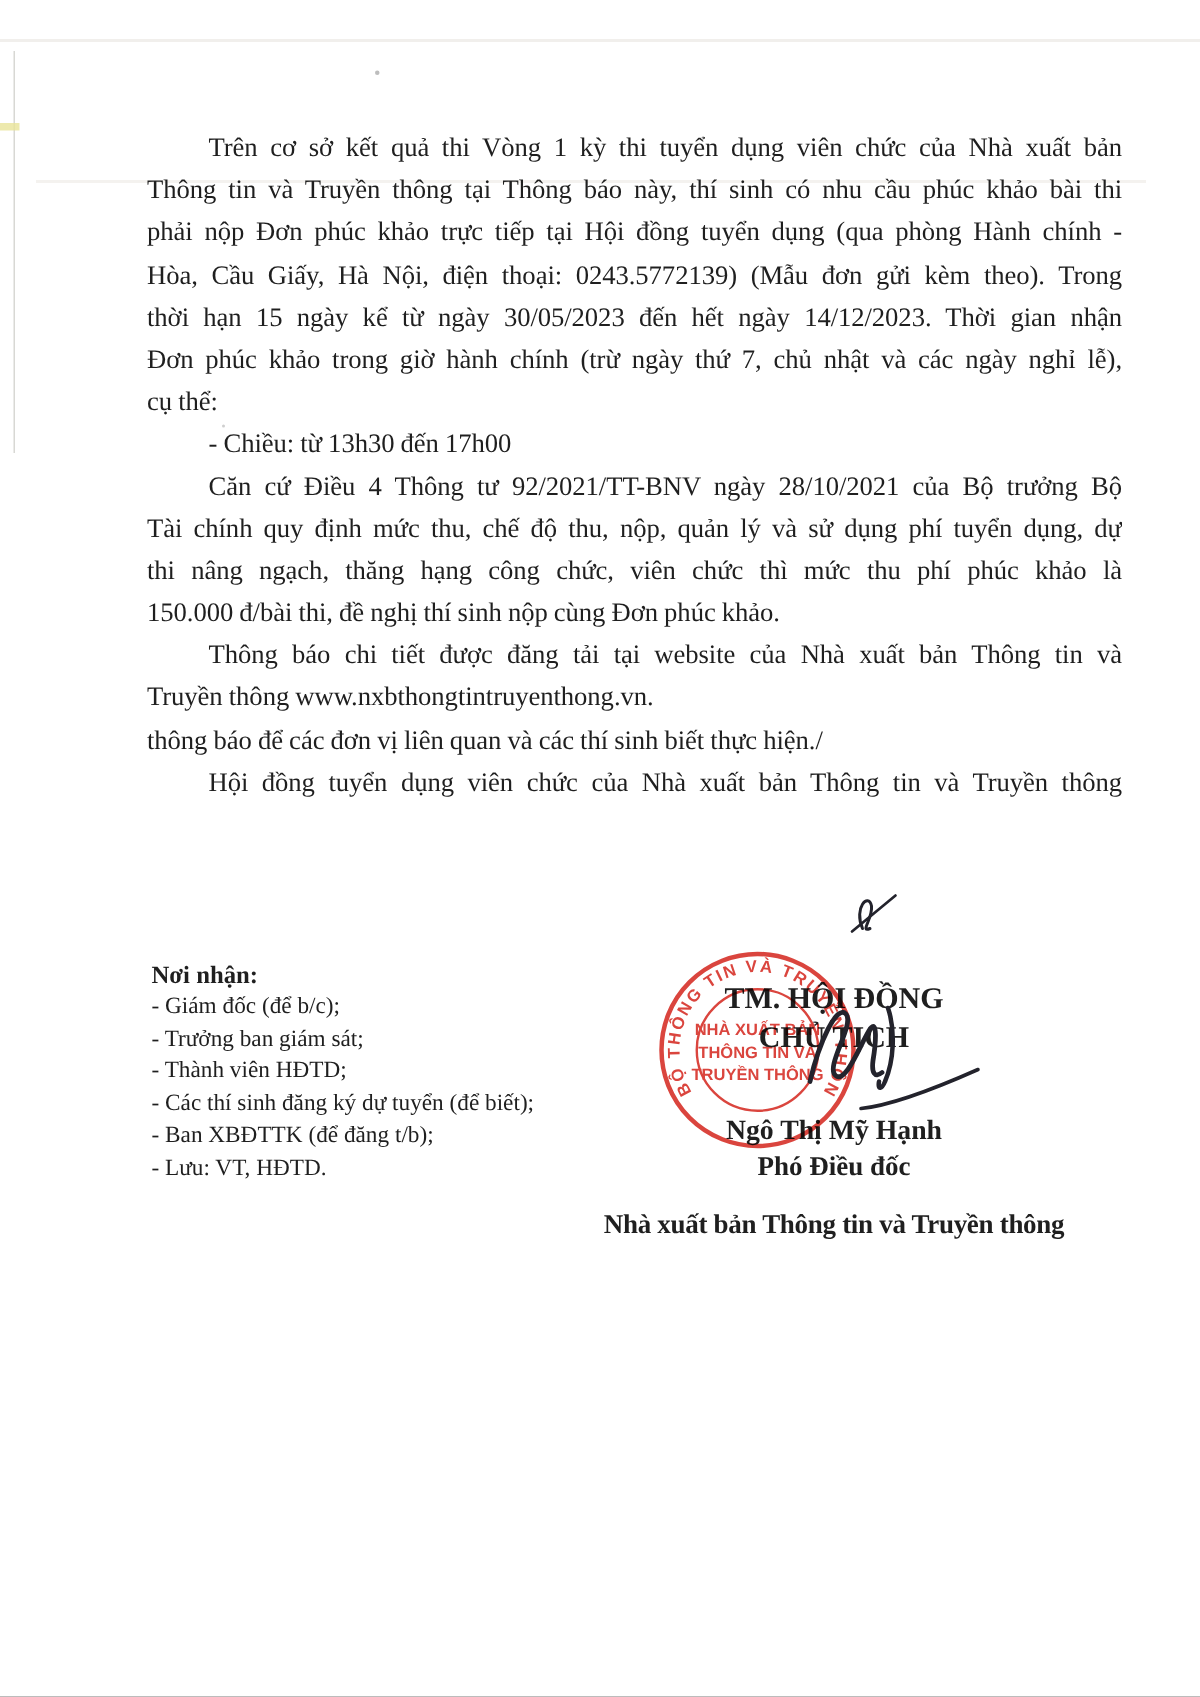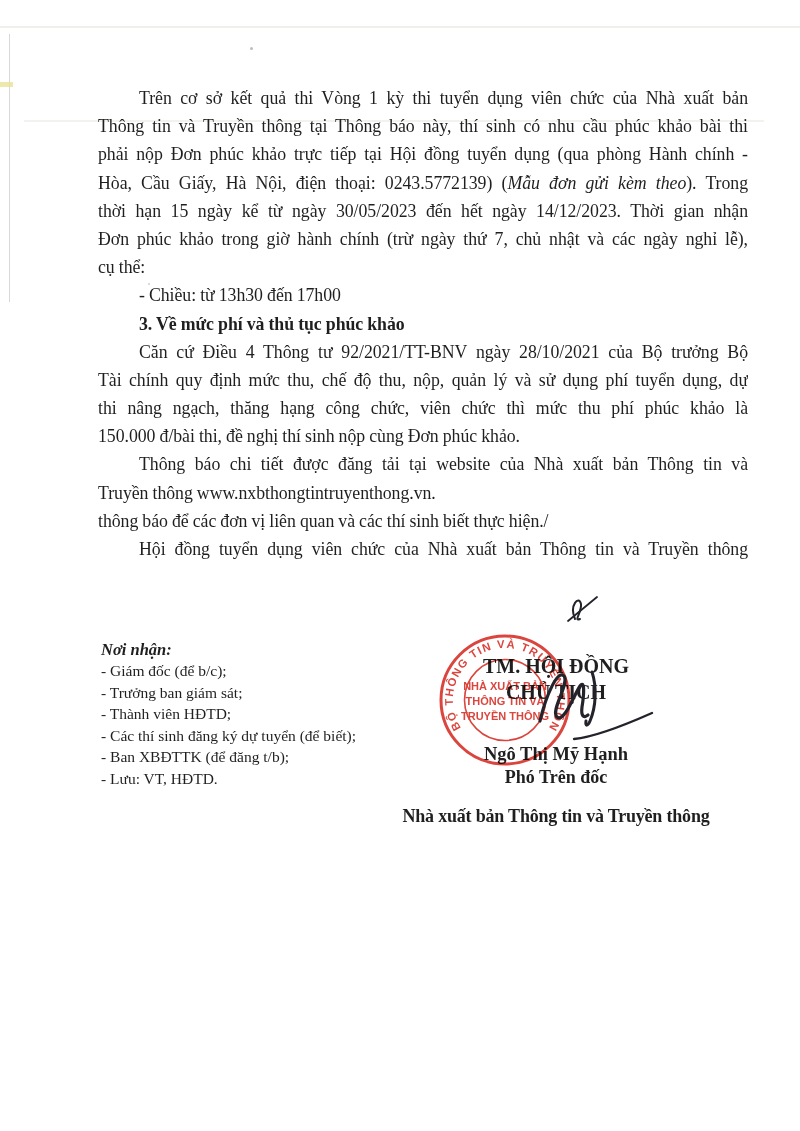--- a/index.html
+++ b/index.html
@@ -22,27 +22,27 @@
 
   .doc-body{
     position:absolute;left:98px;top:84px;width:650px;
     font-size:17.8px;line-height:28.2px;
     letter-spacing:-0.05px;word-spacing:-0.3px;
   }
   .bl{height:28.2px;overflow:hidden;white-space:normal;}
   .bl.jst{text-align:justify;text-align-last:justify;}
   .bl.lft{text-align:left;text-align-last:left;}
   .bl.ind{text-indent:41px;}
-  .bl .it{font-style:italic;}
+  .bl .it{}
   .bl .bd{font-weight:bold;}
 
   .paraph{position:absolute;left:563px;top:591px;z-index:5;}
 
   .recips{position:absolute;left:101px;top:640px;width:300px;}
-  .recips-title{font-weight:bold;font-style:italic;font-size:16.5px;line-height:20px;}
+  .recips-title{font-weight:bold;font-size:16.5px;line-height:20px;}
   .recip-item{font-size:15.5px;line-height:21.6px;}
 
   .auth{
     position:absolute;left:436px;top:634px;width:240px;
     text-align:center;font-weight:bold;font-size:20px;line-height:25.5px;
     z-index:1;
     margin-top:20px;
   }
   .seal-svg{position:absolute;left:437px;top:632px;z-index:3;mix-blend-mode:multiply;opacity:.93;}
   .seal-ring-text{font-family:"Liberation Sans","DejaVu Sans",sans-serif;font-size:11.3px;font-weight:bold;letter-spacing:1.4px;}
@@ -71,21 +71,20 @@
 
   <div class="doc-body">
       <div class="bl jst ind"><span>Trên cơ sở kết quả thi Vòng 1 kỳ thi tuyển dụng viên chức của Nhà xuất bản</span></div>
       <div class="bl jst"><span>Thông tin và Truyền thông tại Thông báo này, thí sinh có nhu cầu phúc khảo bài thi</span></div>
       <div class="bl jst"><span>phải nộp Đơn phúc khảo trực tiếp tại Hội đồng tuyển dụng (qua phòng Hành chính -</span></div>
       <div class="bl jst"><span>Hòa, Cầu Giấy, Hà Nội, điện thoại: 0243.5772139) (</span><span class="it">Mẫu đơn gửi kèm theo</span><span>). Trong</span></div>
       <div class="bl jst"><span>thời hạn 15 ngày kể từ ngày 30/05/2023 đến hết ngày 14/12/2023. Thời gian nhận</span></div>
       <div class="bl jst"><span>Đơn phúc khảo trong giờ hành chính (trừ ngày thứ 7, chủ nhật và các ngày nghỉ lễ),</span></div>
       <div class="bl lft"><span>cụ thể:</span></div>
       <div class="bl lft ind"><span>- Chiều: từ 13h30 đến 17h00</span></div>
-      <div class="bl lft ind"><span class="bd">3. Về mức phí và thủ tục phúc khảo</span></div>
       <div class="bl jst ind"><span>Căn cứ Điều 4 Thông tư 92/2021/TT-BNV ngày 28/10/2021 của Bộ trưởng Bộ</span></div>
       <div class="bl jst"><span>Tài chính quy định mức thu, chế độ thu, nộp, quản lý và sử dụng phí tuyển dụng, dự</span></div>
       <div class="bl jst"><span>thi nâng ngạch, thăng hạng công chức, viên chức thì mức thu phí phúc khảo là</span></div>
       <div class="bl lft"><span>150.000 đ/bài thi, đề nghị thí sinh nộp cùng Đơn phúc khảo.</span></div>
       <div class="bl jst ind"><span>Thông báo chi tiết được đăng tải tại website của Nhà xuất bản Thông tin và</span></div>
       <div class="bl lft"><span>Truyền thông www.nxbthongtintruyenthong.vn.</span></div>
       <div class="bl lft"><span>thông báo để các đơn vị liên quan và các thí sinh biết thực hiện./</span></div>
       <div class="bl jst ind"><span>Hội đồng tuyển dụng viên chức của Nhà xuất bản Thông tin và Truyền thông</span></div>
     </div>
 
@@ -126,17 +125,17 @@
   </svg>
 
   <svg class="sig-svg" width="170" height="90" viewBox="0 0 170 90">
     <path d="M 40 66 C 46 40, 58 14, 64 21 C 70 28, 50 56, 57 62 C 64 68, 74 40, 80 31 C 85 24, 84 40, 82 52 C 81 60, 83 64, 88 60" fill="none" stroke-width="3.2" stroke-linecap="round" stroke="#23232c"></path>
     <path d="M 92 17 C 97 32, 96 52, 90 66 C 88 71, 85 72, 86 66" fill="none" stroke-width="3" stroke-linecap="round" stroke="#23232c"></path>
     <path d="M 74 84 C 95 82, 125 70, 152 58" fill="none" stroke-width="2.4" stroke-linecap="round" stroke="#23232c"></path>
   </svg>
 
   <div class="signer">
     <div class="signer-name">Ngô Thị Mỹ Hạnh</div>
-    <div class="signer-title">Phó Trên đốc</div>
+    <div class="signer-title">Phó Điều đốc</div>
     <div class="signer-org">Nhà xuất bản Thông tin và Truyền thông</div>
   </div>
 
 </div>
 
 </body></html>

